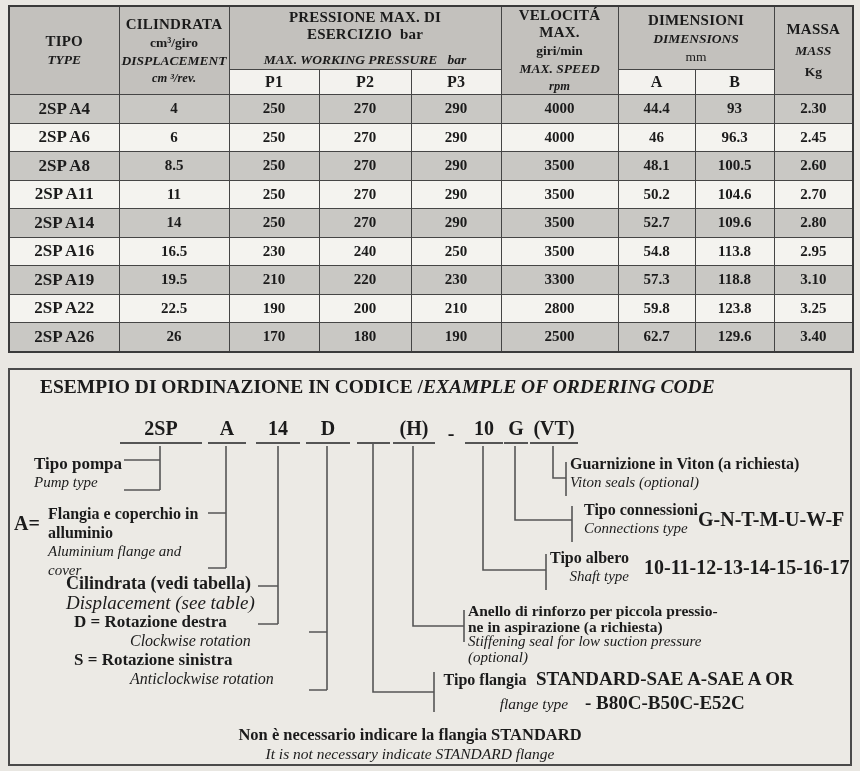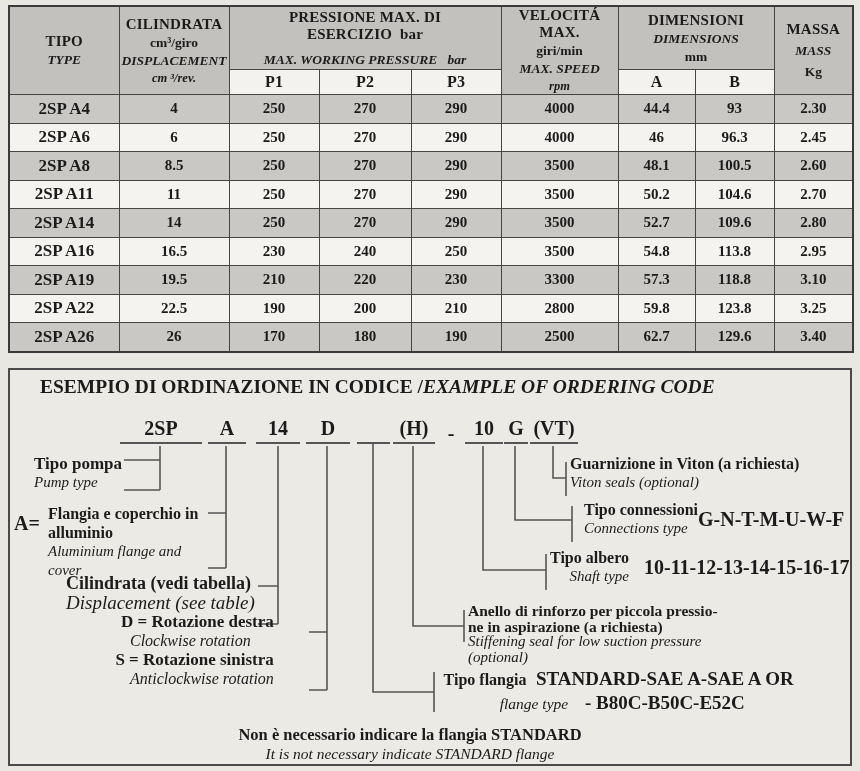--- a/index.html
+++ b/index.html
@@ -64,21 +64,21 @@
   #co-pump .it { font-size:17px; }
 
   #a-prefix { position:absolute; left:4px; top:142px; font-size:20px; font-weight:bold; }
   #co-flmat { left:38px; top:134px; width:175px; }
 
   #co-disp { left:56px; top:204px; }
   #co-disp .it { font-size:18px; }
   #co-disp .en { font-size:19px; }
 
   #co-rot { left:64px; top:242px; }
-  #co-rot .it { font-size:17px;text-align:right; }
+  #co-rot .it { font-size:17px; }
   #co-rot .en { padding-left:56px; font-size:16px; }
 
   #co-viton { left:560px; top:84px; }
   #co-conn  { left:574px; top:130px; }
   #co-shaft { left:540px; top:178px;text-align:right; }
   .co-opts  { position:absolute; font-size:20px; font-weight:bold; white-space:nowrap; }
   #co-conn-opts  { left:688px; top:138px; }
   #co-shaft-opts { left:634px; top:186px; }
 
   #co-stiff { left:458px; top:233px; width:345px; line-height:15.5px; }
@@ -138,21 +138,21 @@
             <span class="h-it">VELOCITÁ MAX.</span>
             <span class="h-unit">giri/min</span>
             <span class="h-en">MAX. SPEED</span>
             <span class="h-enu">rpm</span>
           </div>
         </th>
         <th colspan="2">
           <div class="hcell">
             <span class="h-it">DIMENSIONI</span>
             <span class="h-en">DIMENSIONS</span>
-            <span class="h-unit" style="font-weight:bold">mm</span>
+            <span class="h-unit" style="font-weight:normal">mm</span>
           </div>
         </th>
         <th rowspan="2">
           <div class="hcell" style="gap:5px">
             <span class="h-it">MASSA</span>
             <span class="h-en">MASS</span>
             <span class="h-unit">Kg</span>
           </div>
         </th>
       </tr>

